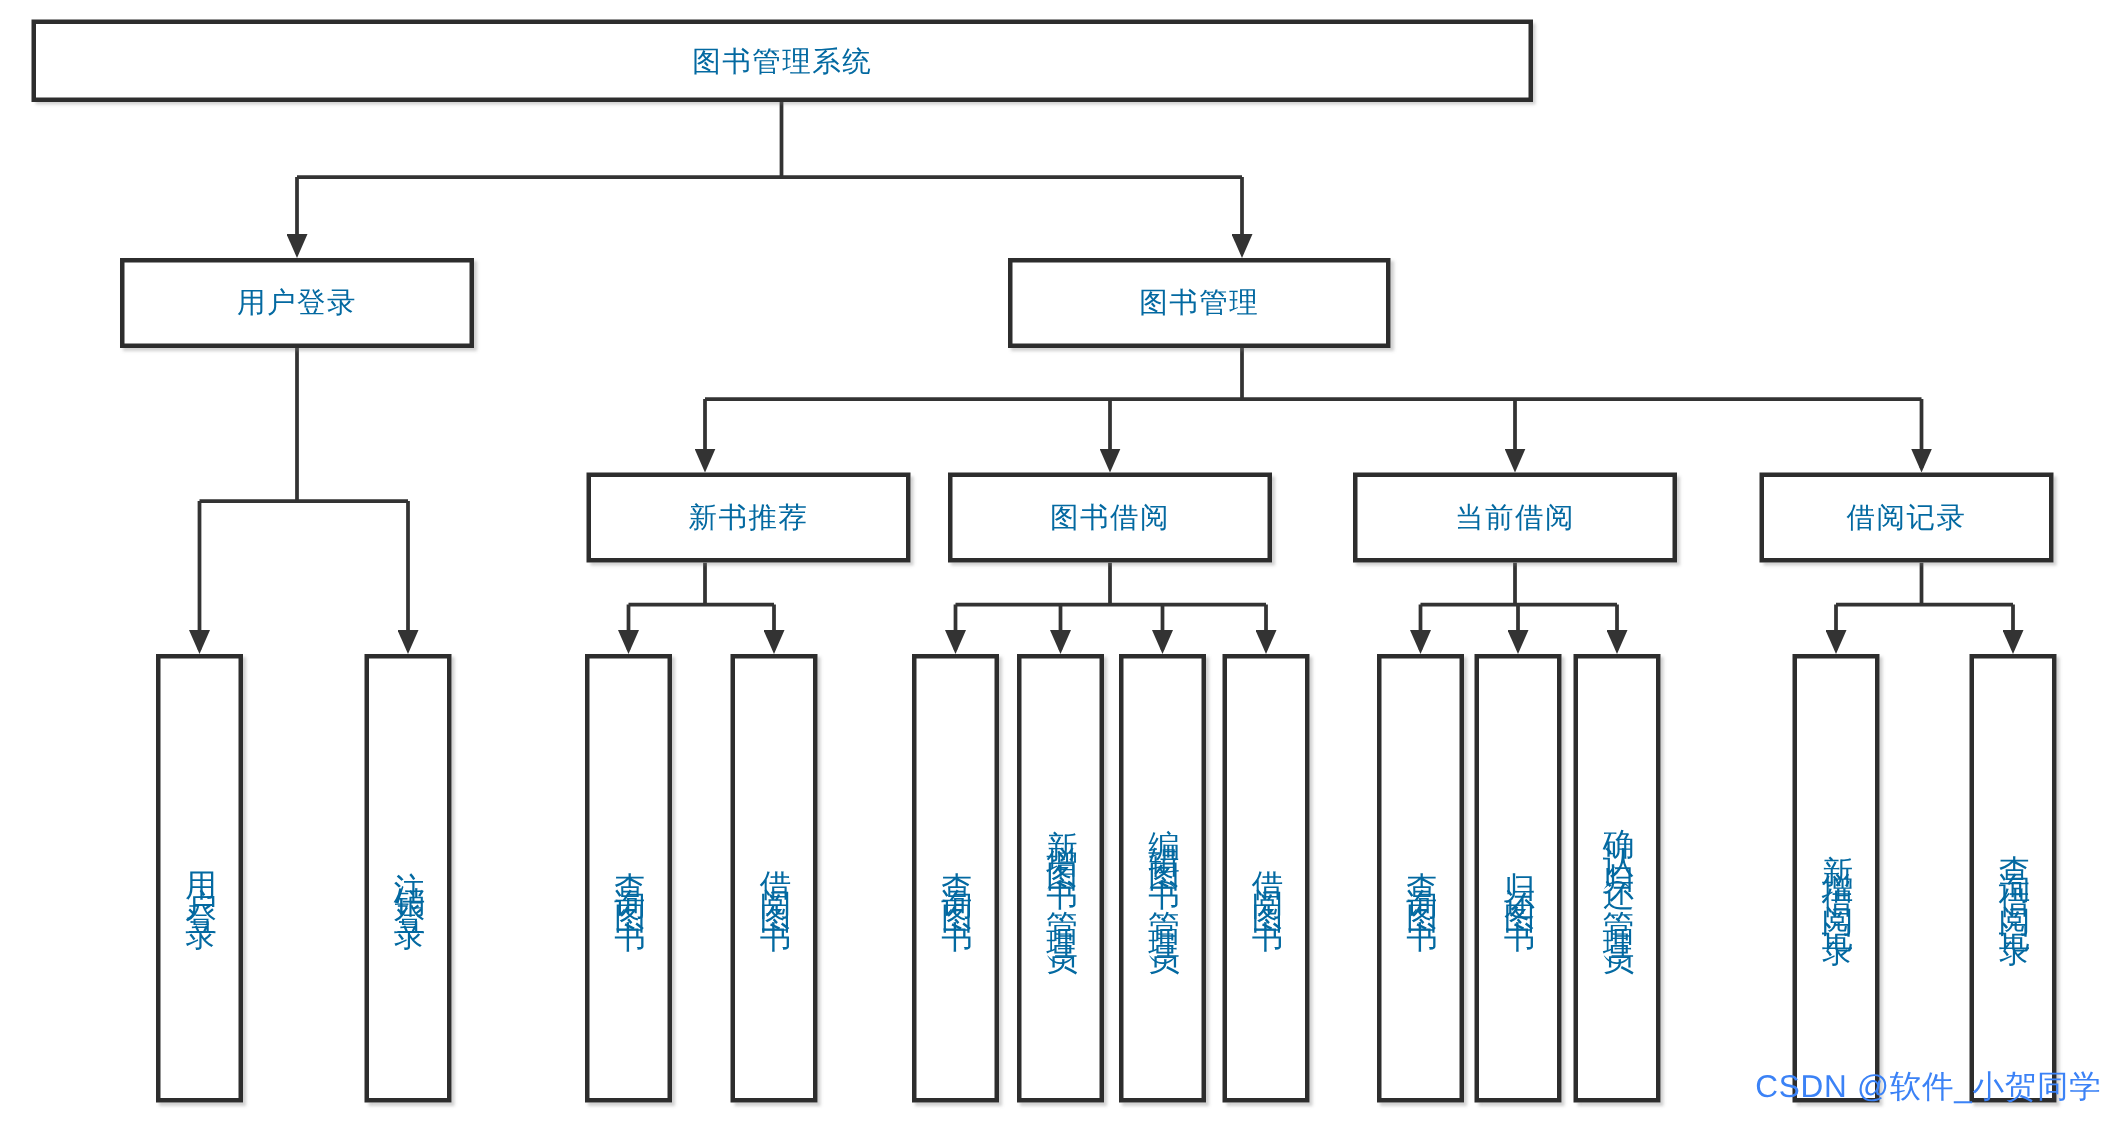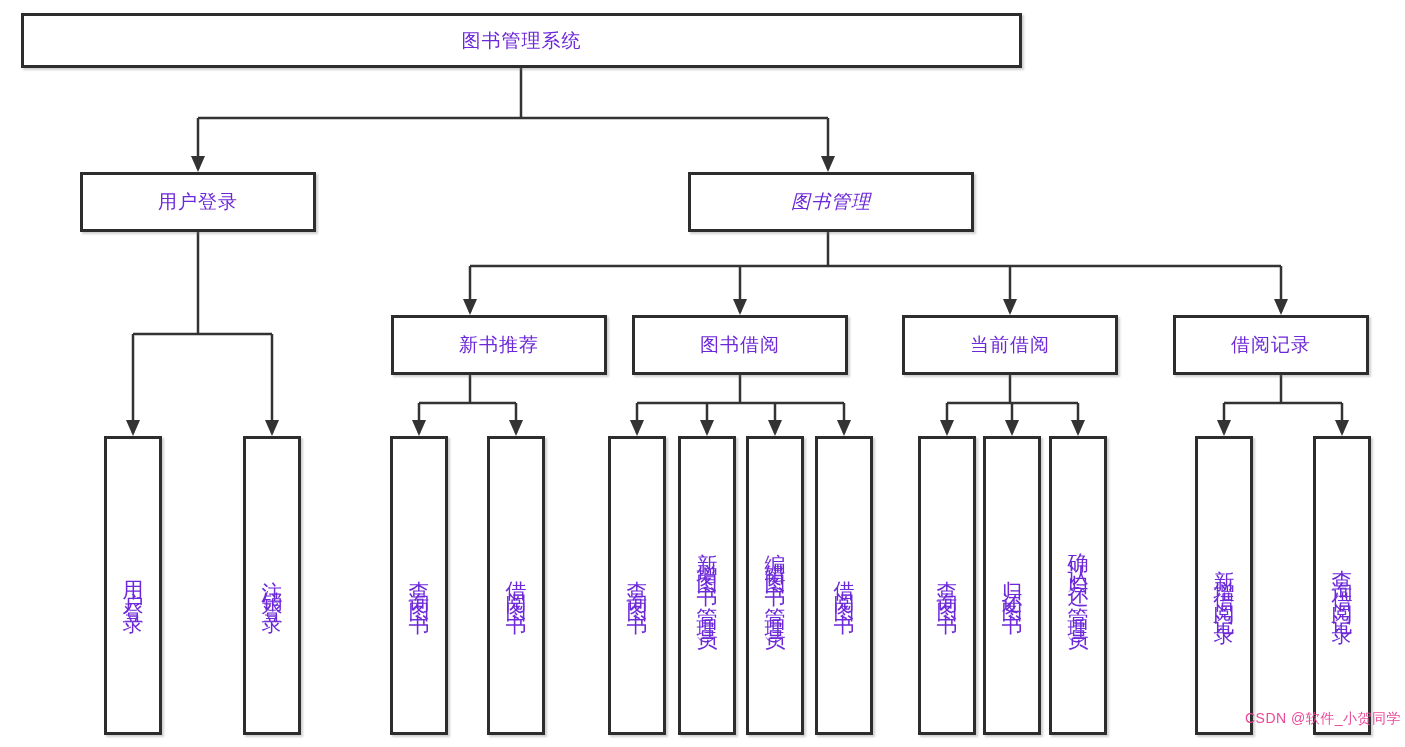--- a/index.html
+++ b/index.html
@@ -3,33 +3,33 @@
 <meta charset="utf-8">
 <style>
   html,body { margin:0; padding:0; background:#ffffff; }
   .canvas {
     position:relative; width:1405px; height:747px; background:#ffffff;
     font-family:"Liberation Sans", sans-serif; overflow:hidden;
   }
   .wires { position:absolute; left:0; top:0; z-index:0; }
   .node {
     position:absolute; box-sizing:border-box; background:#ffffff;
-    border:3px solid #2d2d2d; color:#6d28d9; z-index:1;
+    border:3px solid #2d2d2d; color:#0369a1; z-index:1;
     display:flex; align-items:center; justify-content:center;
     box-shadow:2px 2px 2px rgba(120,120,120,0.35);
   }
   .h-node span { font-size:19px; letter-spacing:1px; white-space:nowrap; }
   .leaf { width:58px; top:436px; height:299px; }
   .leaf span {
     writing-mode:vertical-rl; font-size:21px; letter-spacing:11px;
     line-height:1.15; white-space:nowrap;
   }
   .watermark {
     position:absolute; top:710px; right:4px; z-index:3;
-    font-size:14px; color:#ec4899; letter-spacing:0.5px;
+    font-size:21px; color:#3b82f6; letter-spacing:0.5px;
   }
 </style>
 </head>
 <body>
 
 <div class="canvas">
 
   <svg class="wires" width="1405" height="747" viewBox="0 0 1405 747">
     <defs>
       <marker id="arrow" markerUnits="userSpaceOnUse" markerWidth="14" markerHeight="16" viewBox="0 0 14 16" refX="7" refY="13" orient="0">
@@ -87,21 +87,21 @@
     </g>
   </svg>
 
   <div class="node h-node" style="left:21px; top:13px; width:1001px; height:55px;">
     <span>图书管理系统</span>
   </div>
 
   <div class="node h-node" style="left:80px; top:172px; width:236px; height:60px;">
     <span>用户登录</span>
   </div>
-  <div class="node h-node" style="left:688px; top:172px; width:286px; height:60px;font-style:italic;">
+  <div class="node h-node" style="left:672px; top:172px; width:255px; height:60px;">
     <span>图书管理</span>
   </div>
 
   <div class="node h-node" style="left:362px; top:315px; width:216px; height:60px;margin-left:29px;">
     <span>新书推荐</span>
   </div>
   <div class="node h-node" style="left:632px; top:315px; width:216px; height:60px;">
     <span>图书借阅</span>
   </div>
   <div class="node h-node" style="left:902px; top:315px; width:216px; height:60px;">

